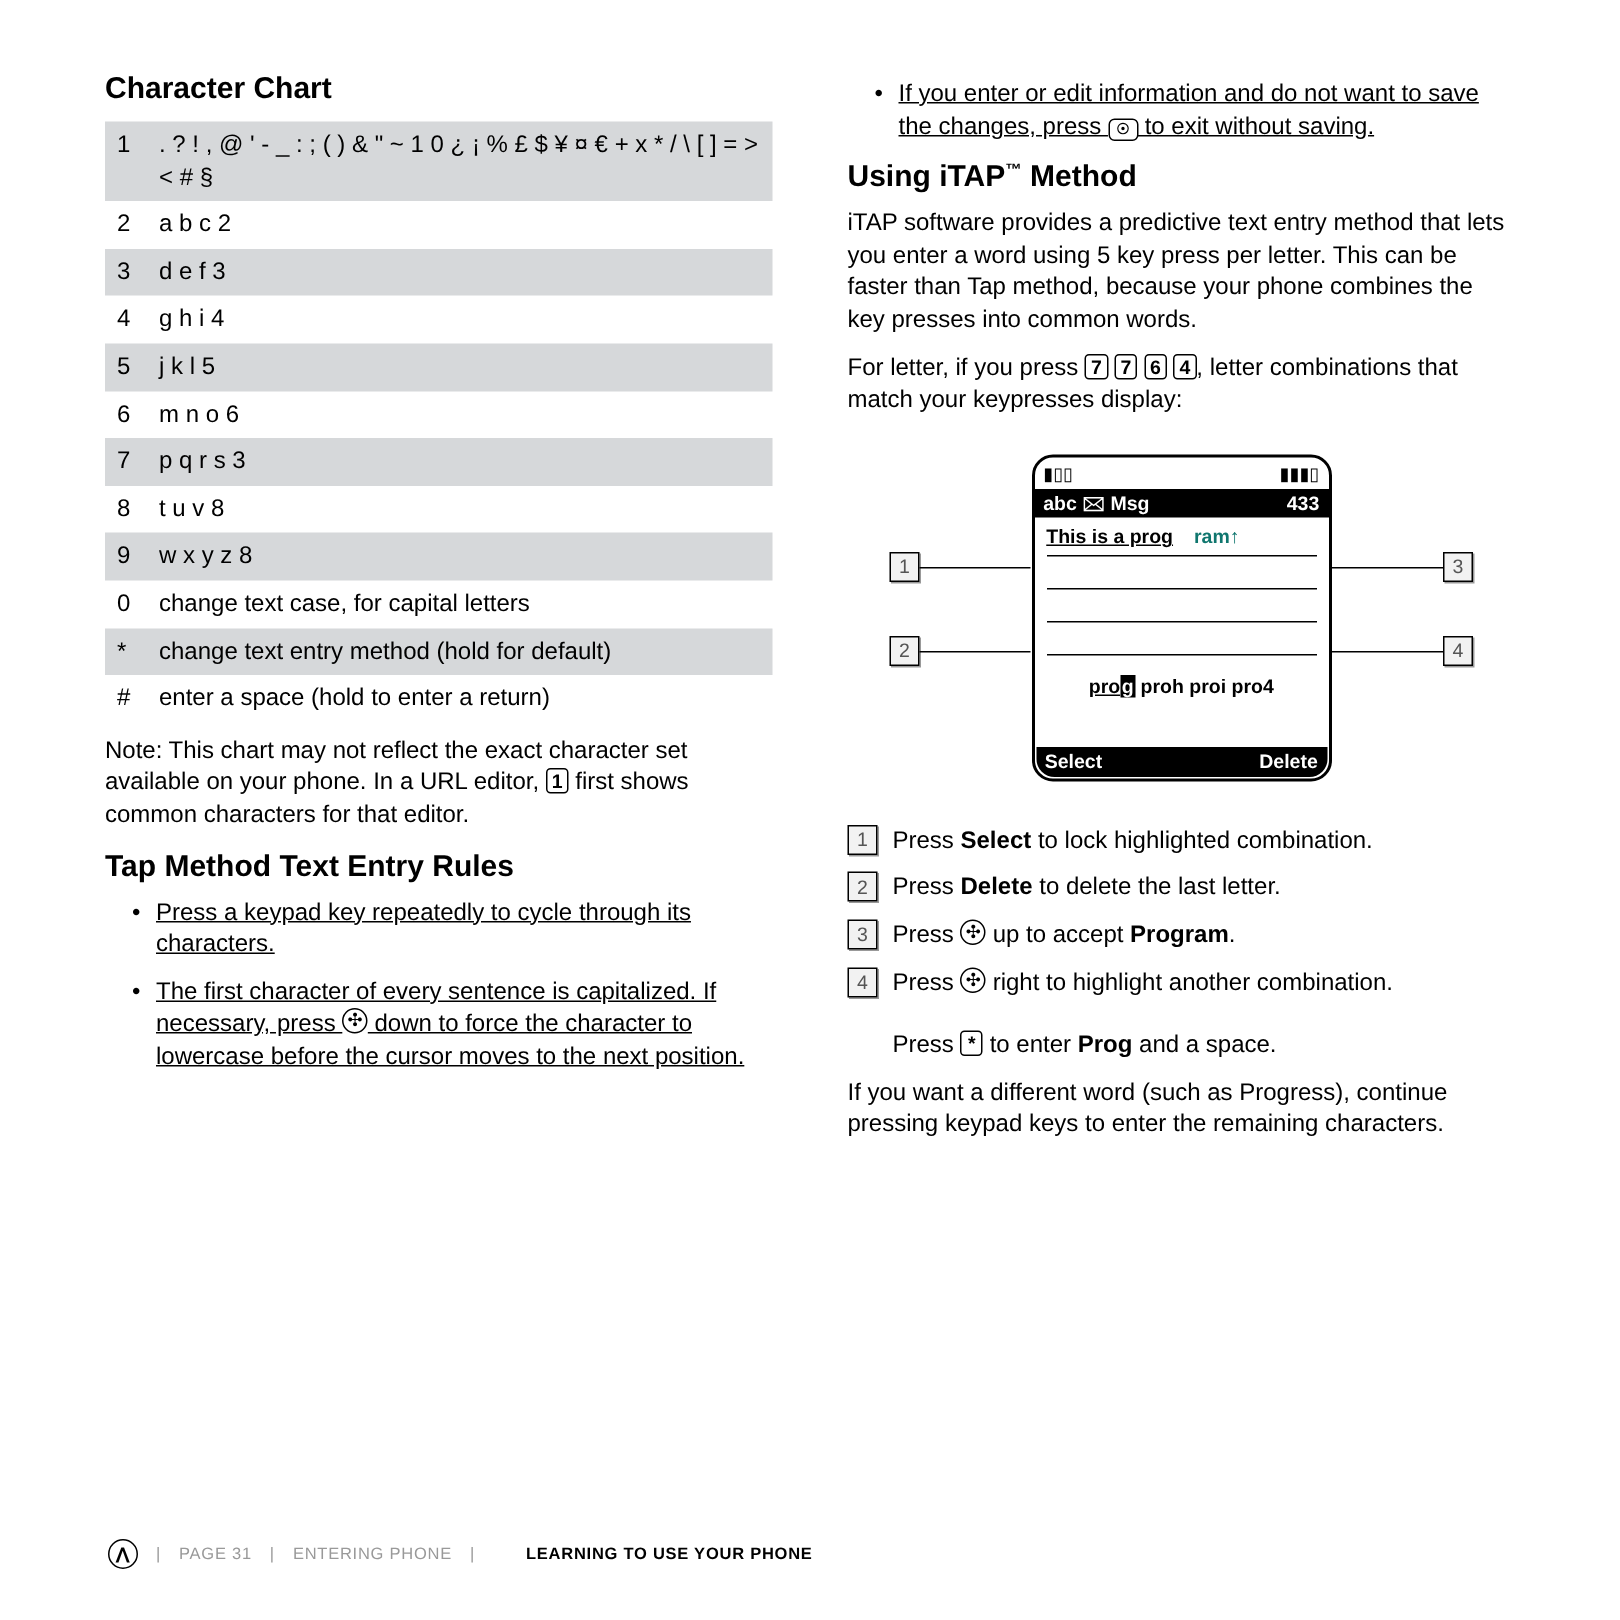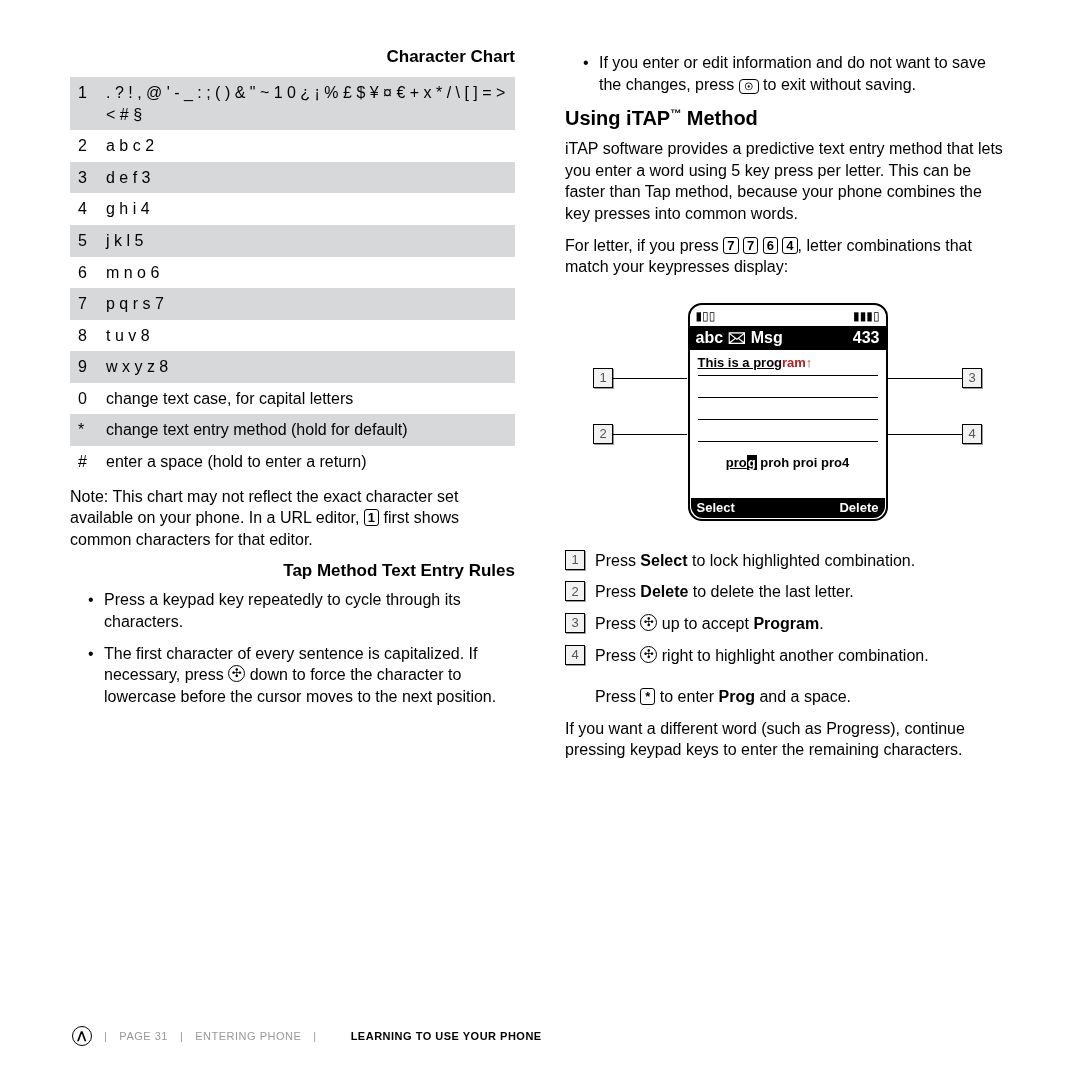--- a/index.html
+++ b/index.html
@@ -1,45 +1,45 @@
 <!DOCTYPE html>
 <html><head>
 <meta charset="utf-8">
 <style>
   * { margin: 0; padding: 0; box-sizing: border-box; }
   body { width: 1080px; height: 1080px; font-family: "Helvetica Neue", Arial, sans-serif; color: #000; background: #fff; padding: 46px 70px 30px 70px; }
   .cols { display: flex; gap: 50px; }
   .col { width: 445px; font-size: 16px; line-height: 1.35; }
-  .h3 { font-weight: 700; font-size: 17px; margin-bottom: 4px; text-align: right; }
+  .h3 { font-weight: 700; font-size: 20px; margin-bottom: 4px; }
   .h2 { font-weight: 700; font-size: 20px; margin: 10px 0 6px 0; }
   p { margin-bottom: 10px; }
   table.chars { width: 100%; border-collapse: collapse; margin: 8px 0; }
   table.chars td { padding: 5px 8px; font-size: 16px; vertical-align: top; }
   table.chars tr:nth-child(odd) td { background: #d6d8da; }
   table.chars td.k { width: 28px; }
-  ul { list-style: none; margin: 6px 0 0 18px; }
+  ul { list-style: none; margin: 6px 0 0 18px; text-decoration: underline; }
   ul li { position: relative; padding-left: 16px; margin-bottom: 10px; }
   ul li::before { content: "•"; position: absolute; left: 0; top: 0; }
   .numlist { margin: 10px 0 0 0; }
   .numitem { display: flex; gap: 10px; margin-bottom: 10px; }
   .numbox { border: 1px solid #000; width: 20px; height: 20px; font-size: 13px; display:flex; align-items:center; justify-content:center; flex-shrink:0; background:#f2f2f2; box-shadow: 1px 1px 0 #999; color:#555; }
   .numitem .t { flex: 1; }
   .numitem .sub { margin-top: 20px; }
   .boxkey { display: inline-block; border: 1.5px solid #000; border-radius: 3px; padding: 0 3px; font-size: 13px; line-height: 15px; min-width: 15px; text-align: center; font-weight: 700; vertical-align: 1px; }
   .roundkey { display: inline-block; border: 1.5px solid #000; border-radius: 50%; width: 17px; height: 17px; line-height: 13px; text-align: center; font-size: 10px; vertical-align: -2px; position: relative; }
   .roundkey::after { content: "✣"; position:absolute; inset:0; display:flex; align-items:center; justify-content:center; font-size:12px;}
   .circlekey { display:inline-block; border:1.5px solid #000; border-radius:4px; width:20px; height:15px; text-align:center; font-size:10px; line-height:13px; vertical-align:0px; font-weight:700;}
   .phone-fig { display:flex; align-items:center; justify-content:center; margin: 14px 0 18px 0; position:relative; height: 240px; }
   .phone-screen { width: 200px; height: 218px; border: 2px solid #000; border-radius: 14px; background:#fff; position:relative; padding: 1px 0; }
   .ps-top { display:flex; justify-content:space-between; padding: 2px 6px; font-size:12px; }
-  .ps-bar { background:#000; color:#fff; font-weight:700; display:flex; justify-content:space-between; padding:1px 6px; font-size:16px;}
+  .ps-bar { background:#000; color:#fff; font-weight:700; display:flex; justify-content:space-between; padding:1px 6px; font-size:13px;}
   .ps-body { padding: 4px 8px; }
   .ps-line { border-bottom: 1.5px solid #000; height: 22px; font-size:13px; font-weight:700;}
   .ps-linetxt { display:inline; text-decoration:underline;}
-  .ps-ghost { color:#b91c1c; font-weight:700;}
+  .ps-ghost { color:#0f766e; font-weight:700;margin-left:14px;}
   .ps-suggest { text-align:center; font-size:13px; font-weight:700; margin-top: 12px;}
   .ps-suggest .hl { background:#000; color:#fff; padding:0 1px;}
   .ps-bot { background:#000; color:#fff; font-weight:700; display:flex; justify-content:space-between; padding:1px 6px; font-size:13px; position:absolute; bottom:1px; left:1px; right:1px; border-radius: 0 0 12px 12px;}
   .callout { position:absolute; }
   .callout .numbox { }
   .cline { position:absolute; background:#000; }
   .footer { position:absolute; bottom: 34px; left: 72px; display:flex; align-items:center; gap: 12px; font-size: 11px; letter-spacing: 0.5px; }
   .footer .sep { color:#999; }
   .footer .g { color:#999; }
   .footer .b { color:#000; font-weight:700;padding-left:22px;}
@@ -75,21 +75,21 @@
       <tr>
             <td class="k">5</td>
             <td>j k l 5</td>
           </tr>
       <tr>
             <td class="k">6</td>
             <td>m n o 6</td>
           </tr>
       <tr>
             <td class="k">7</td>
-            <td>p q r s 7</td>
+            <td>p q r s 3</td>
           </tr>
       <tr>
             <td class="k">8</td>
             <td>t u v 8</td>
           </tr>
       <tr>
             <td class="k">9</td>
             <td>w x y z 8</td>
           </tr>
       <tr>

